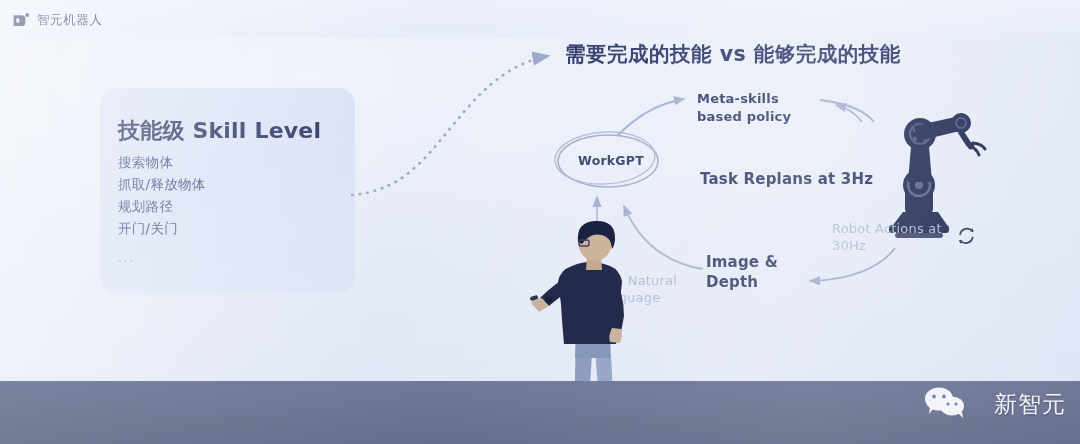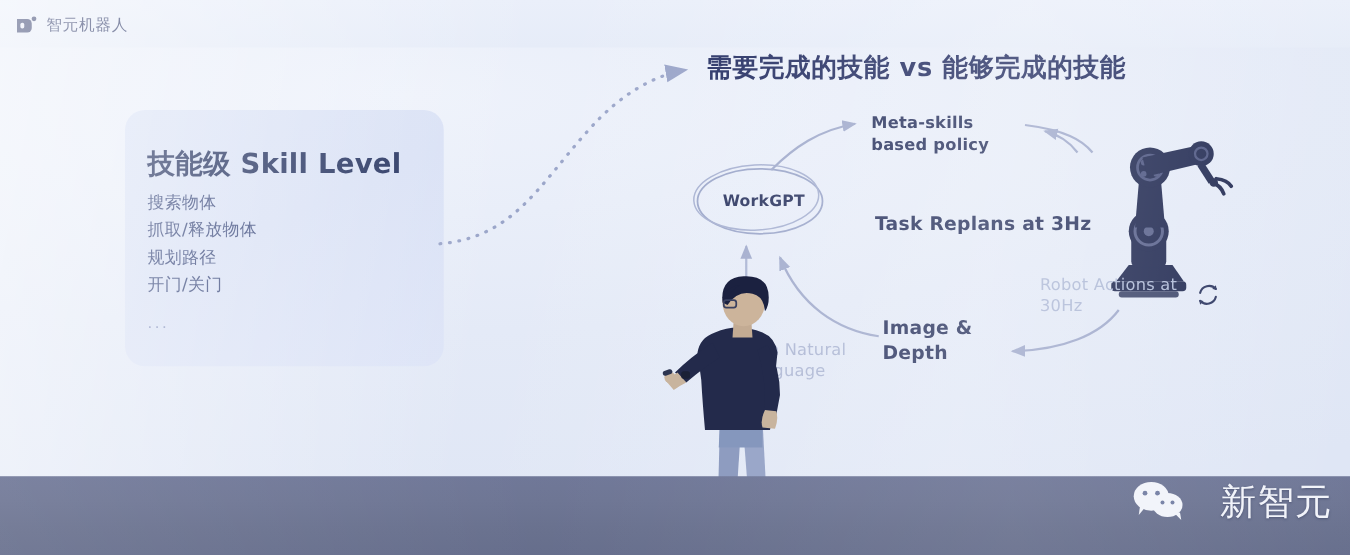--- a/index.html
+++ b/index.html
@@ -102,21 +102,21 @@
   .vec{position:absolute;left:0;top:0;width:1080px;height:444px;pointer-events:none;}
 
   
   .presenter{position:absolute;left:530px;top:218px;width:120px;height:226px;}
 
   
   .watermark{
     position:absolute;right:14px;bottom:22px;display:flex;align-items:center;gap:8px;
   }
   .wm-text{
-    font-size:29px;color:#f2f4fa;font-weight:500;letter-spacing:1px;
+    font-size:23px;color:#f2f4fa;font-weight:500;letter-spacing:1px;
     font-family:Liberation Sans, sans-serif;
     text-shadow:0 1px 2px rgba(40,46,78,.45);
     margin-left:20px;
   }
 </style>
 </head>
 <body>
 
 <div id="stage">
 

